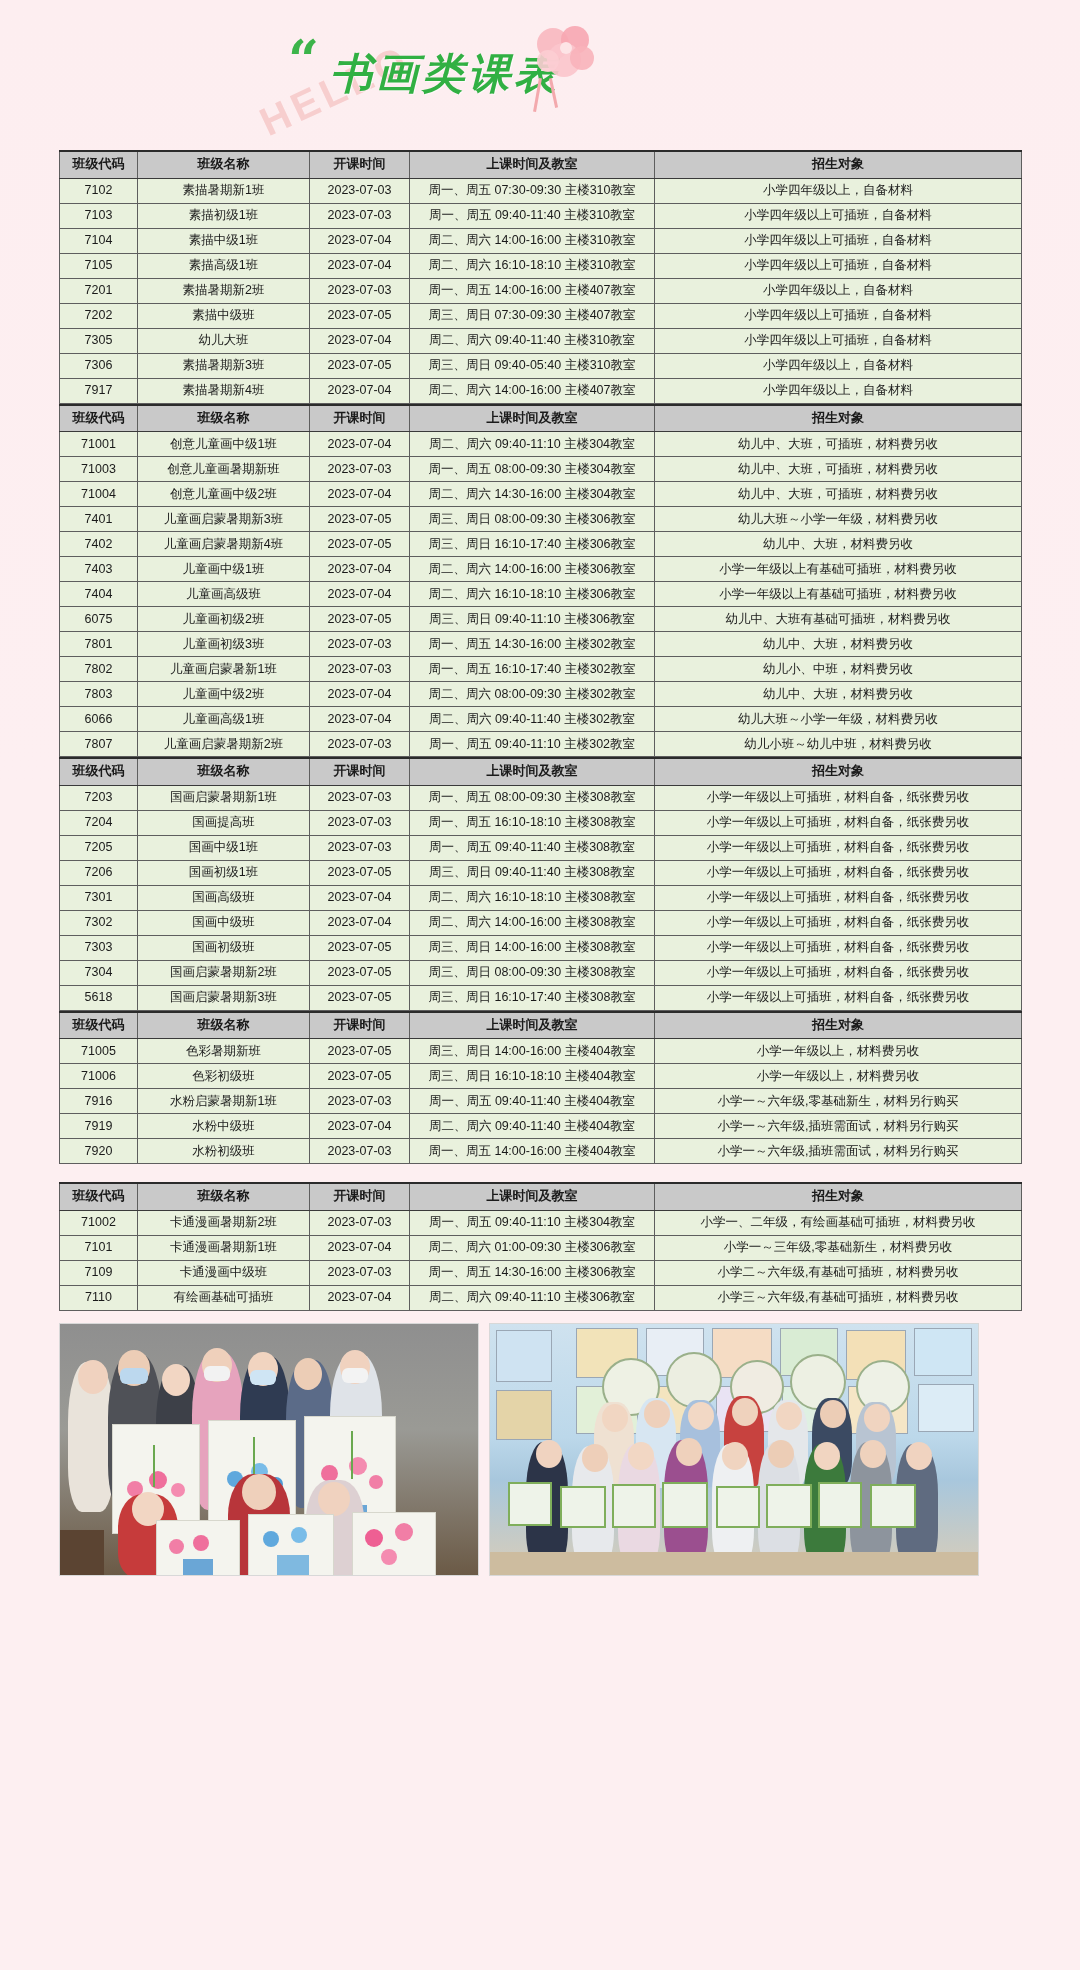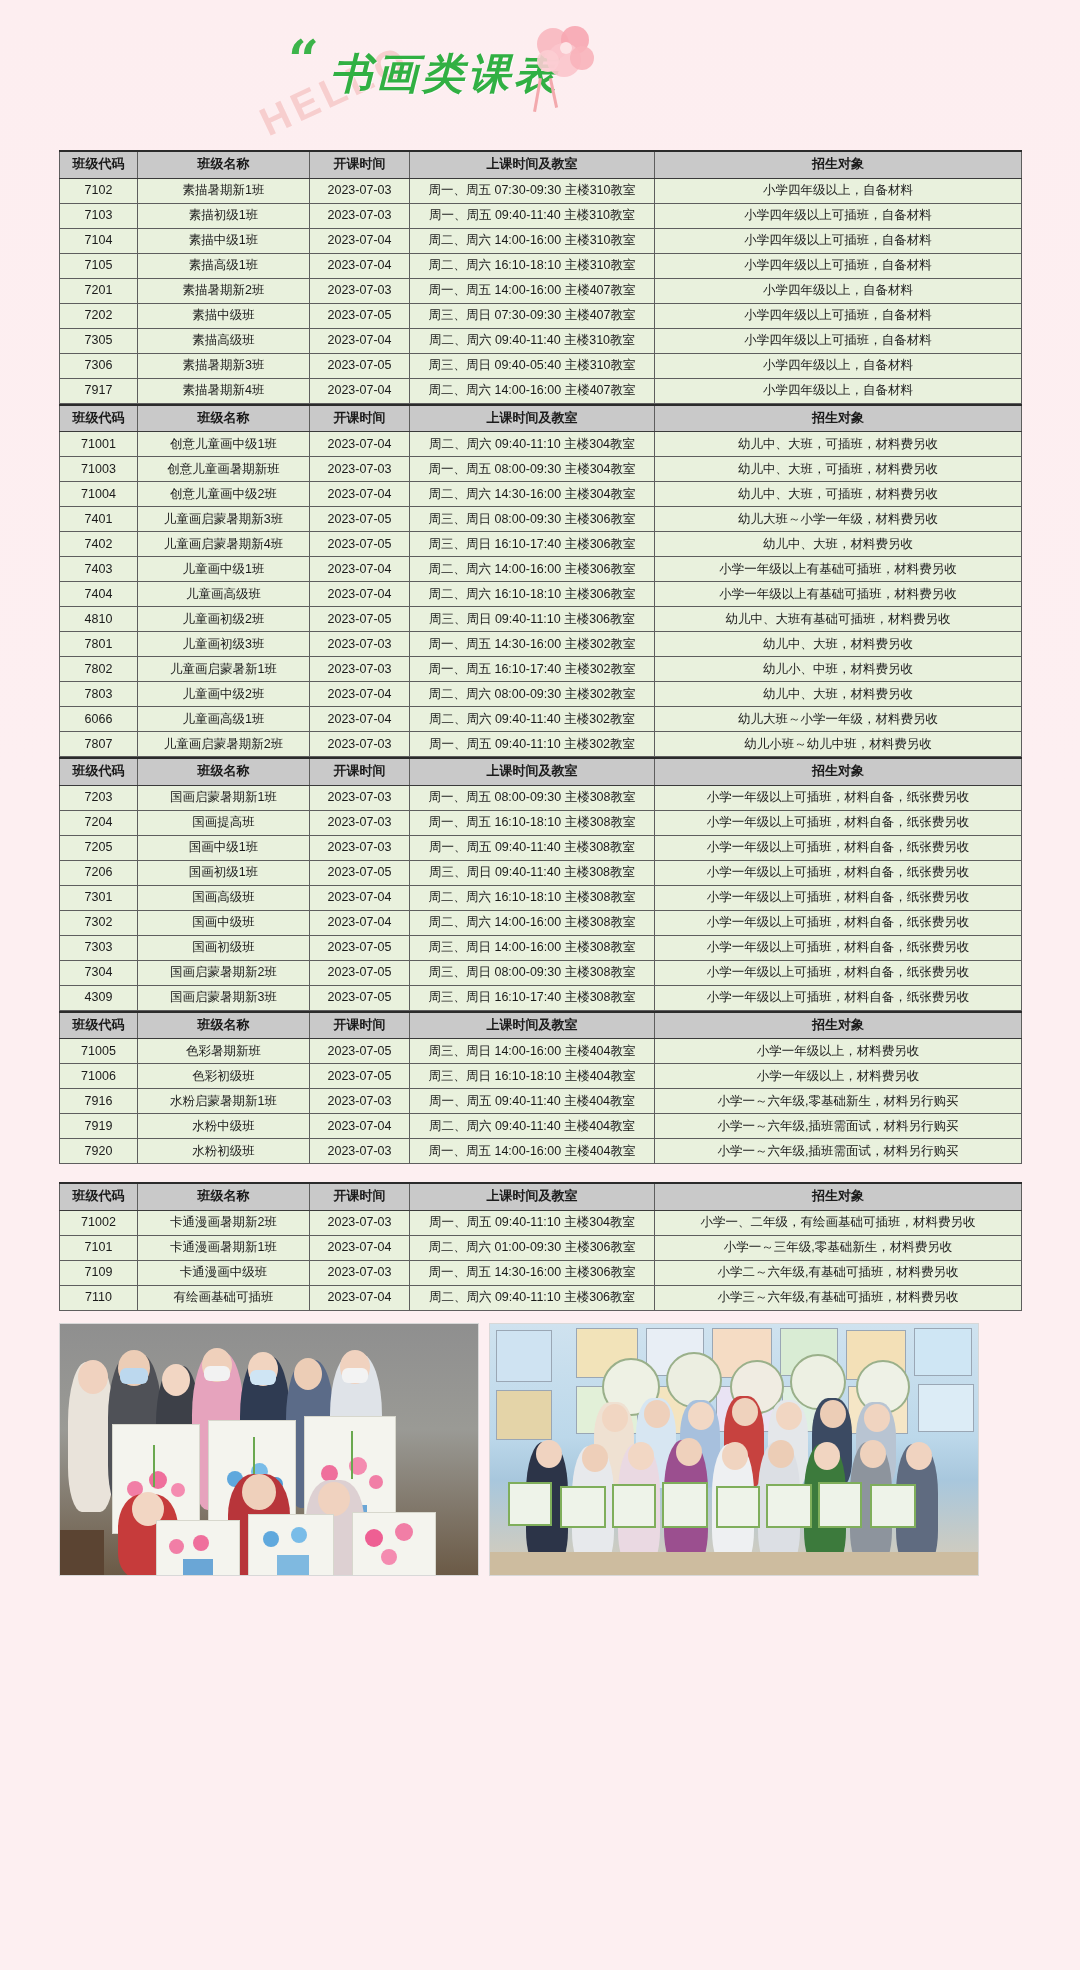--- a/index.html
+++ b/index.html
@@ -211,21 +211,21 @@
           </tr>
         <tr>
             <td>7202</td>
             <td>素描中级班</td>
             <td>2023-07-05</td>
             <td>周三、周日 07:30-09:30 主楼407教室</td>
             <td>小学四年级以上可插班，自备材料</td>
           </tr>
         <tr>
             <td>7305</td>
-            <td>素描高级班</td>
+            <td>幼儿大班</td>
             <td>2023-07-04</td>
             <td>周二、周六 09:40-11:40 主楼310教室</td>
             <td>小学四年级以上可插班，自备材料</td>
           </tr>
         <tr>
             <td>7306</td>
             <td>素描暑期新3班</td>
             <td>2023-07-05</td>
             <td>周三、周日 09:40-05:40 主楼310教室</td>
             <td>小学四年级以上，自备材料</td>
@@ -301,21 +301,21 @@
             <td>小学一年级以上有基础可插班，材料费另收</td>
           </tr>
         <tr>
             <td>7404</td>
             <td>儿童画高级班</td>
             <td>2023-07-04</td>
             <td>周二、周六 16:10-18:10 主楼306教室</td>
             <td>小学一年级以上有基础可插班，材料费另收</td>
           </tr>
         <tr>
-            <td>4810</td>
+            <td>6075</td>
             <td>儿童画初级2班</td>
             <td>2023-07-05</td>
             <td>周三、周日 09:40-11:10 主楼306教室</td>
             <td>幼儿中、大班有基础可插班，材料费另收</td>
           </tr>
         <tr>
             <td>7801</td>
             <td>儿童画初级3班</td>
             <td>2023-07-03</td>
             <td>周一、周五 14:30-16:00 主楼302教室</td>
@@ -420,21 +420,21 @@
             <td>小学一年级以上可插班，材料自备，纸张费另收</td>
           </tr>
         <tr>
             <td>7304</td>
             <td>国画启蒙暑期新2班</td>
             <td>2023-07-05</td>
             <td>周三、周日 08:00-09:30 主楼308教室</td>
             <td>小学一年级以上可插班，材料自备，纸张费另收</td>
           </tr>
         <tr>
-            <td>4309</td>
+            <td>5618</td>
             <td>国画启蒙暑期新3班</td>
             <td>2023-07-05</td>
             <td>周三、周日 16:10-17:40 主楼308教室</td>
             <td>小学一年级以上可插班，材料自备，纸张费另收</td>
           </tr>
       </tbody>
     </table>
 
     <table class="sched">
       <colgroup>

